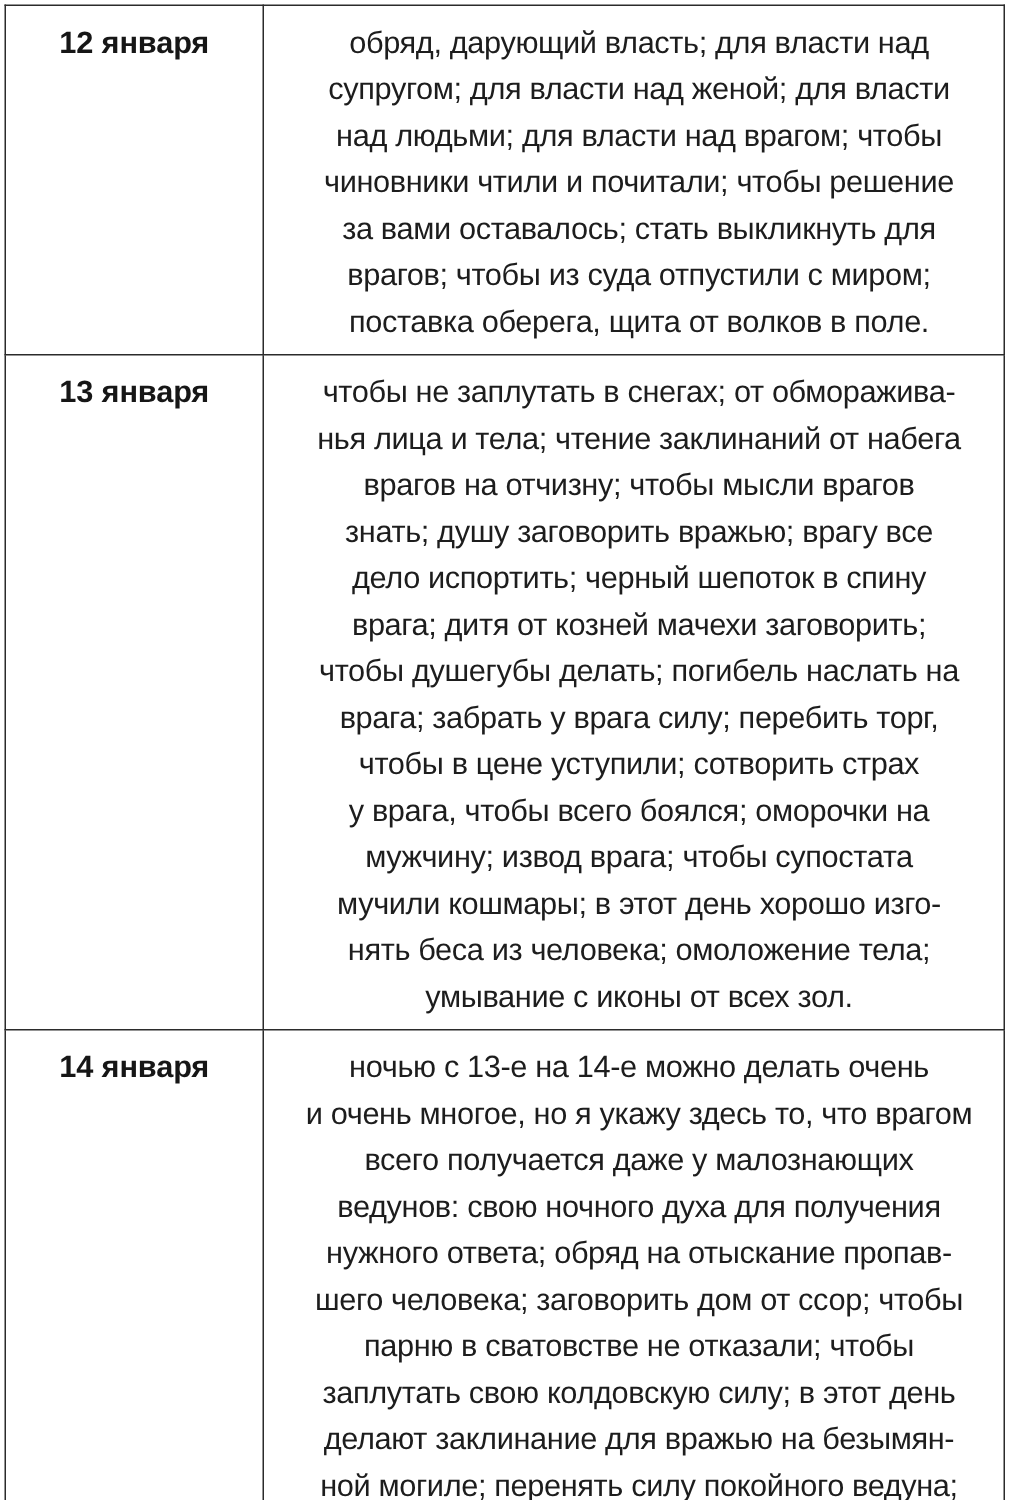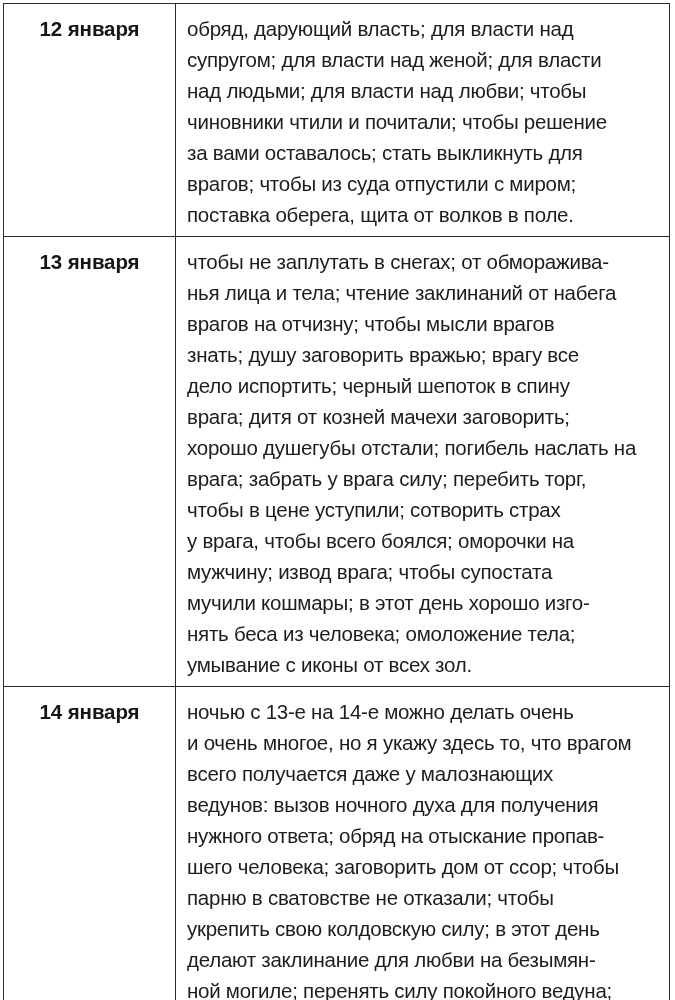--- a/index.html
+++ b/index.html
@@ -55,20 +55,21 @@
     color: #161616;
   }
   .desc-text {
     display: block;
     font-size: 20.5px;
     line-height: 31px;
     letter-spacing: -0.25px;
     padding: 9px 4px 6px 11px;
     color: #1d1d1d;
     font-weight: 400;
+    text-align: center;
   }
   .desc-text .ln {
     display: block;
     white-space: nowrap;
   }
   td.date-cell.r1, td.desc-cell.r1 { height: 214px; }
   td.date-cell.r2, td.desc-cell.r2 { height: 435px; margin-top: 44px; }
   td.date-cell.r3, td.desc-cell.r3 { height: 341px; }
 </style>
 </head>
@@ -78,66 +79,66 @@
   <table class="ritual-table">
     <tbody>
       <tr>
         <td class="date-cell r1">
           <span class="date-label">12 января</span>
         </td>
         <td class="desc-cell r1">
           <span class="desc-text">
             <span class="ln">обряд, дарующий власть; для власти над</span>
             <span class="ln">супругом; для власти над женой; для власти</span>
-            <span class="ln">над людьми; для власти над любви; чтобы</span>
+            <span class="ln">над людьми; для власти над врагом; чтобы</span>
             <span class="ln">чиновники чтили и почитали; чтобы решение</span>
             <span class="ln">за вами оставалось; стать выкликнуть для</span>
             <span class="ln">врагов; чтобы из суда отпустили с миром;</span>
             <span class="ln">поставка оберега, щита от волков в поле.</span>
           </span>
         </td>
       </tr>
       <tr>
         <td class="date-cell r2">
           <span class="date-label">13 января</span>
         </td>
         <td class="desc-cell r2">
           <span class="desc-text">
             <span class="ln">чтобы не заплутать в снегах; от обморажива-</span>
             <span class="ln">нья лица и тела; чтение заклинаний от набега</span>
             <span class="ln">врагов на отчизну; чтобы мысли врагов</span>
             <span class="ln">знать; душу заговорить вражью; врагу все</span>
             <span class="ln">дело испортить; черный шепоток в спину</span>
             <span class="ln">врага; дитя от козней мачехи заговорить;</span>
-            <span class="ln">хорошо душегубы отстали; погибель наслать на</span>
+            <span class="ln">чтобы душегубы делать; погибель наслать на</span>
             <span class="ln">врага; забрать у врага силу; перебить торг,</span>
             <span class="ln">чтобы в цене уступили; сотворить страх</span>
             <span class="ln">у врага, чтобы всего боялся; оморочки на</span>
             <span class="ln">мужчину; извод врага; чтобы супостата</span>
             <span class="ln">мучили кошмары; в этот день хорошо изго-</span>
             <span class="ln">нять беса из человека; омоложение тела;</span>
             <span class="ln">умывание с иконы от всех зол.</span>
           </span>
         </td>
       </tr>
       <tr>
         <td class="date-cell r3">
           <span class="date-label">14 января</span>
         </td>
         <td class="desc-cell r3">
           <span class="desc-text">
             <span class="ln">ночью с 13-е на 14-е можно делать очень</span>
             <span class="ln">и очень многое, но я укажу здесь то, что врагом</span>
             <span class="ln">всего получается даже у малознающих</span>
-            <span class="ln">ведунов: вызов ночного духа для получения</span>
+            <span class="ln">ведунов: свою ночного духа для получения</span>
             <span class="ln">нужного ответа; обряд на отыскание пропав-</span>
             <span class="ln">шего человека; заговорить дом от ссор; чтобы</span>
             <span class="ln">парню в сватовстве не отказали; чтобы</span>
-            <span class="ln">укрепить свою колдовскую силу; в этот день</span>
-            <span class="ln">делают заклинание для любви на безымян-</span>
+            <span class="ln">заплутать свою колдовскую силу; в этот день</span>
+            <span class="ln">делают заклинание для вражью на безымян-</span>
             <span class="ln">ной могиле; перенять силу покойного ведуна;</span>
 
           </span>
         </td>
       </tr>
     </tbody>
   </table>
 </div>
 
 </body></html>

